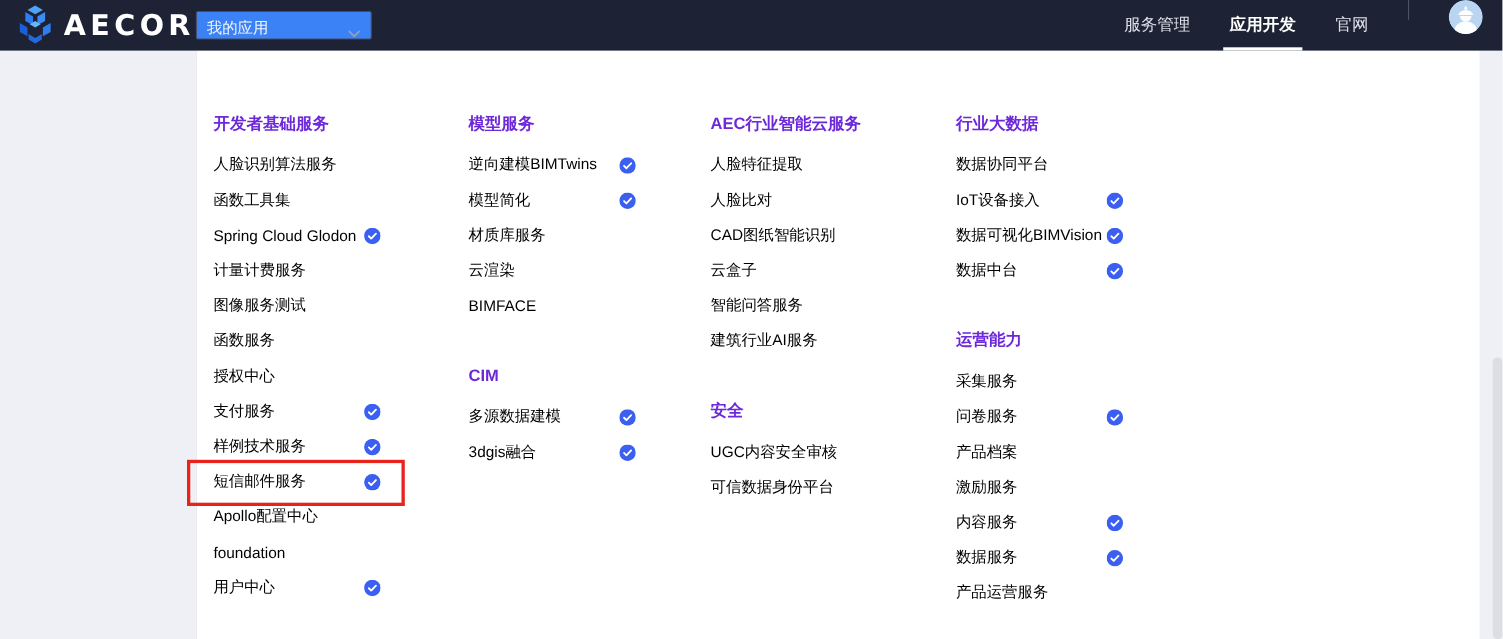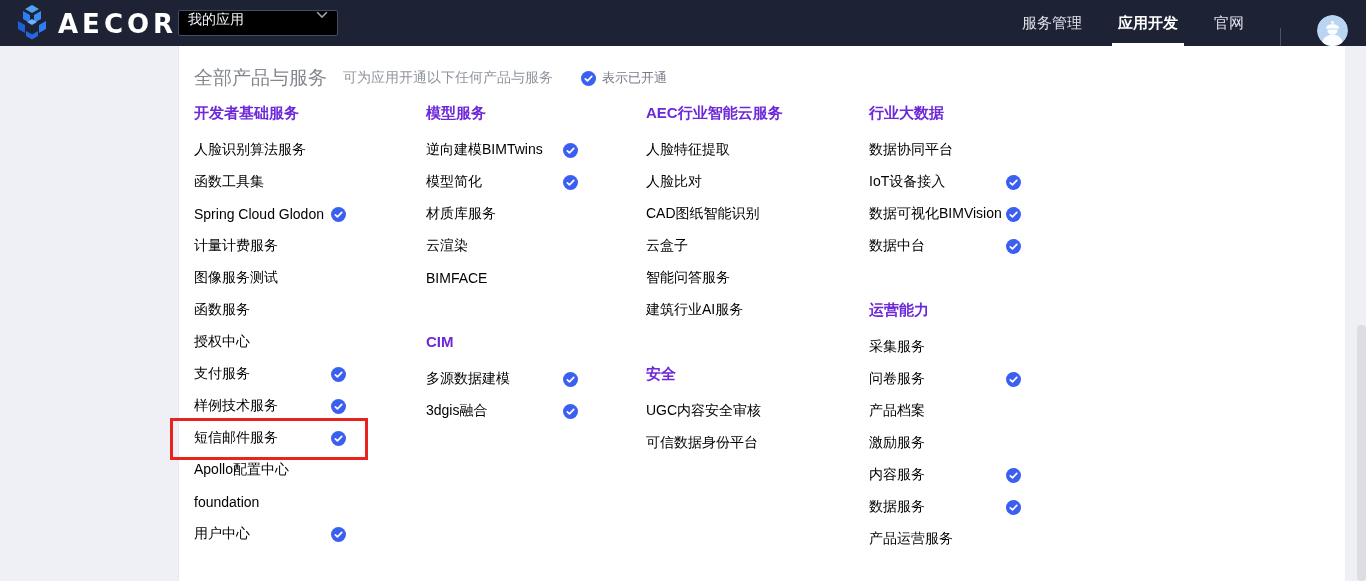--- a/index.html
+++ b/index.html
@@ -16,28 +16,28 @@
     background:#1d2335; display:flex; align-items:center; z-index:10;
   }
   .logo-wrap { position:absolute; left:12px; top:4px; width:40px; height:38px; }
   .brand {
     position:absolute; left:58px; top:0; height:46px; line-height:48px;
     color:#ffffff; font-size:26px; font-weight:900; letter-spacing:4px;
     font-family:"DejaVu Sans","Liberation Sans",sans-serif;
   }
   .app-select {
     position:absolute; left:178px; top:10px; width:160px; height:26px;
-    background:#000000; border:1px solid #454c63; border-radius:2px;
-    display:flex; align-items:flex-start; justify-content:space-between;
+    background:#3b82f6; border:1px solid #454c63; border-radius:2px;
+    display:flex; align-items:flex-end; justify-content:space-between;
     padding:0 9px; cursor:pointer;
   }
   .app-select .val { color:#f2f4f9; font-size:14px; }
   .nav-right {
     position:absolute; right:0; top:0; height:46px;
-    display:flex; align-items:flex-end; padding-right:18px; gap:36px;
+    display:flex; align-items:flex-start; padding-right:18px; gap:36px;
   }
   .nav-item {
     position:relative; height:46px; line-height:46px;
     color:#dde1ea; font-size:15px; cursor:pointer; white-space:nowrap;
   }
   .nav-item.active { color:#ffffff; font-weight:700; }
   .nav-item.active::after {
     content:""; position:absolute; left:-6px; right:-6px; bottom:0;
     height:3px; background:#ffffff;
   }
@@ -123,35 +123,20 @@
         <circle cx="16" cy="15" r="5.4" fill="#fdfeff"></circle>
         <path d="M8.5 14.5a7.5 5.6 0 0 1 15 0z" fill="#fdfeff" stroke="#B9D5F1" stroke-width="1"></path>
         <rect x="14.7" y="6.2" width="2.6" height="3" rx="1.2" fill="#fdfeff"></rect>
         <path d="M5.5 29a10.5 9 0 0 1 21 0 16 16 0 0 1-21 0z" fill="#fdfeff"></path>
       </svg>
     </span>
   </div>
 </div>
 
 <div class="panel">
-  <div class="panel-header">
-    <span class="page-title">全部产品与服务</span>
-    <span class="page-subtitle">可为应用开通以下任何产品与服务</span>
-    <span class="legend">
-      <span id="legend-check-slot" style="display:flex;">
-          <span class="check">
-    <svg viewBox="0 0 16 16" width="15" height="15">
-      <circle class="check-bg" cx="8" cy="8" r="8" fill="#3B5FF0"></circle>
-      <path d="M4.6 8.3l2.3 2.3 4.6-4.8" stroke="#ffffff" stroke-width="1.8" fill="none" stroke-linecap="round" stroke-linejoin="round"></path>
-    </svg>
-  </span>
-        </span>
-      <span class="legend-text">表示已开通</span>
-    </span>
-  </div>
   <div class="columns" id="columns">
       <div class="column">
         <div class="group">
           <div class="group-title">开发者基础服务</div>
           <div class="item">
             <span>人脸识别算法服务</span>
           </div>
           <div class="item">
             <span>函数工具集</span>
           </div>

